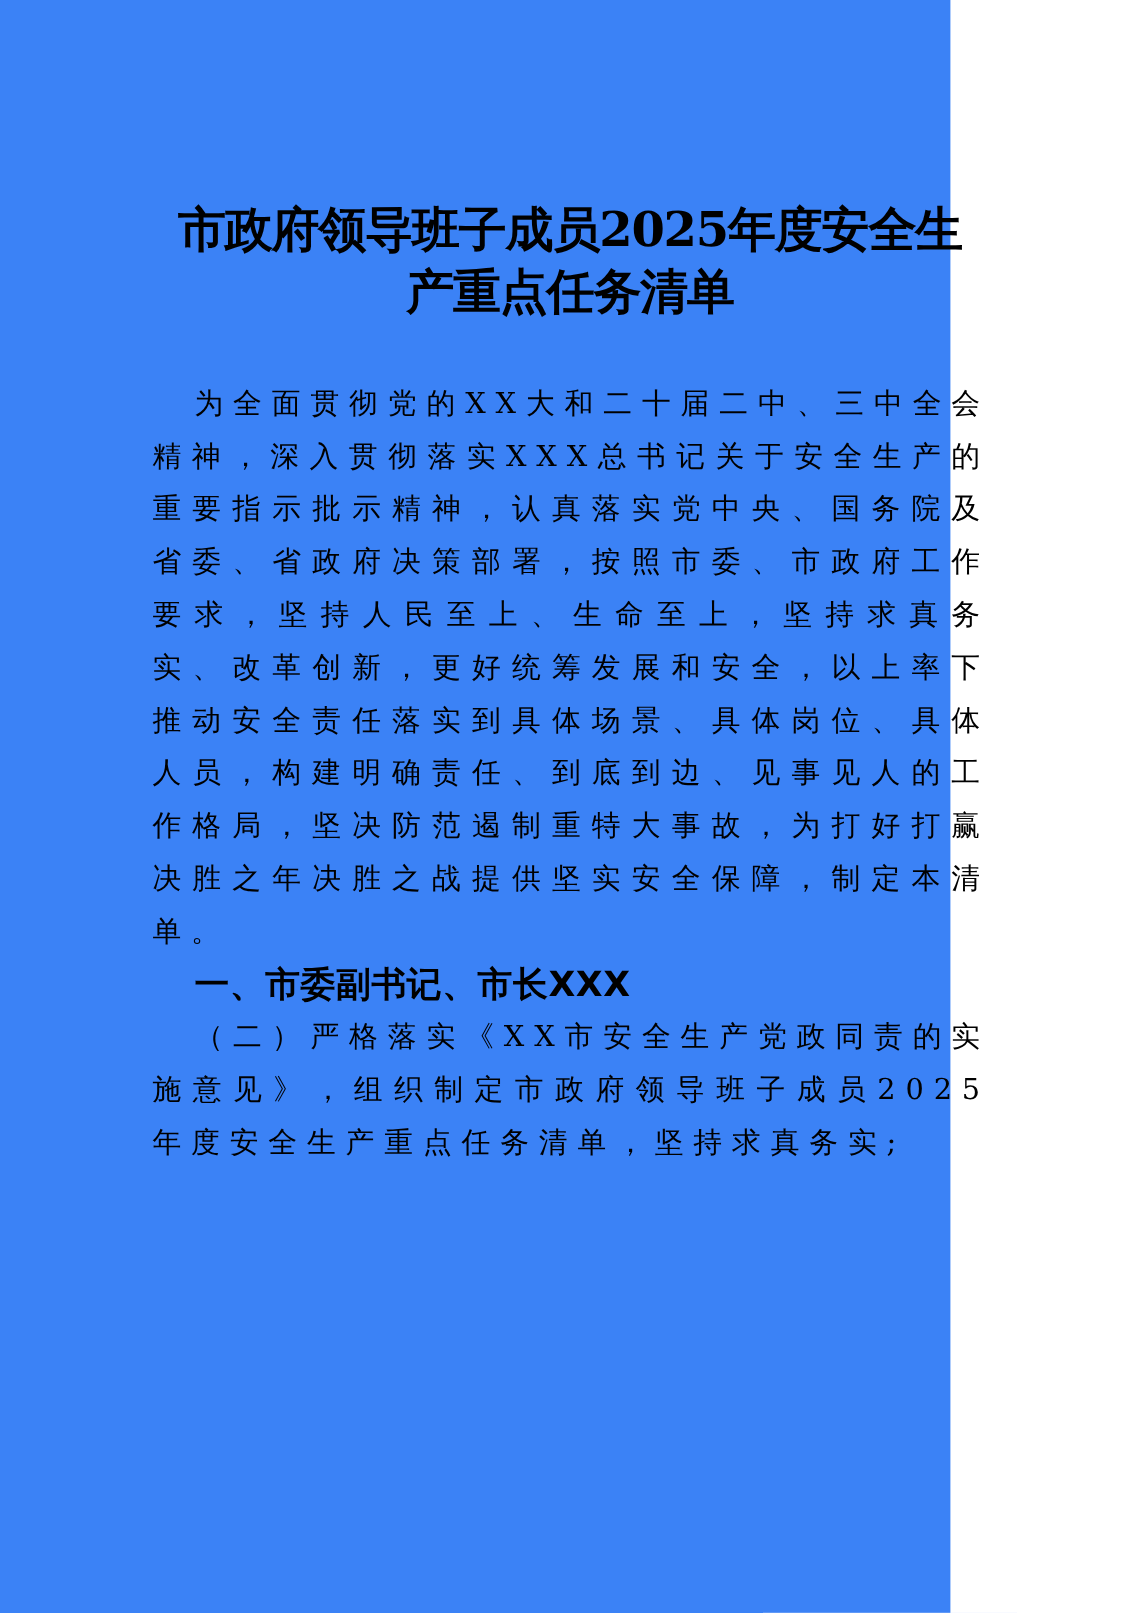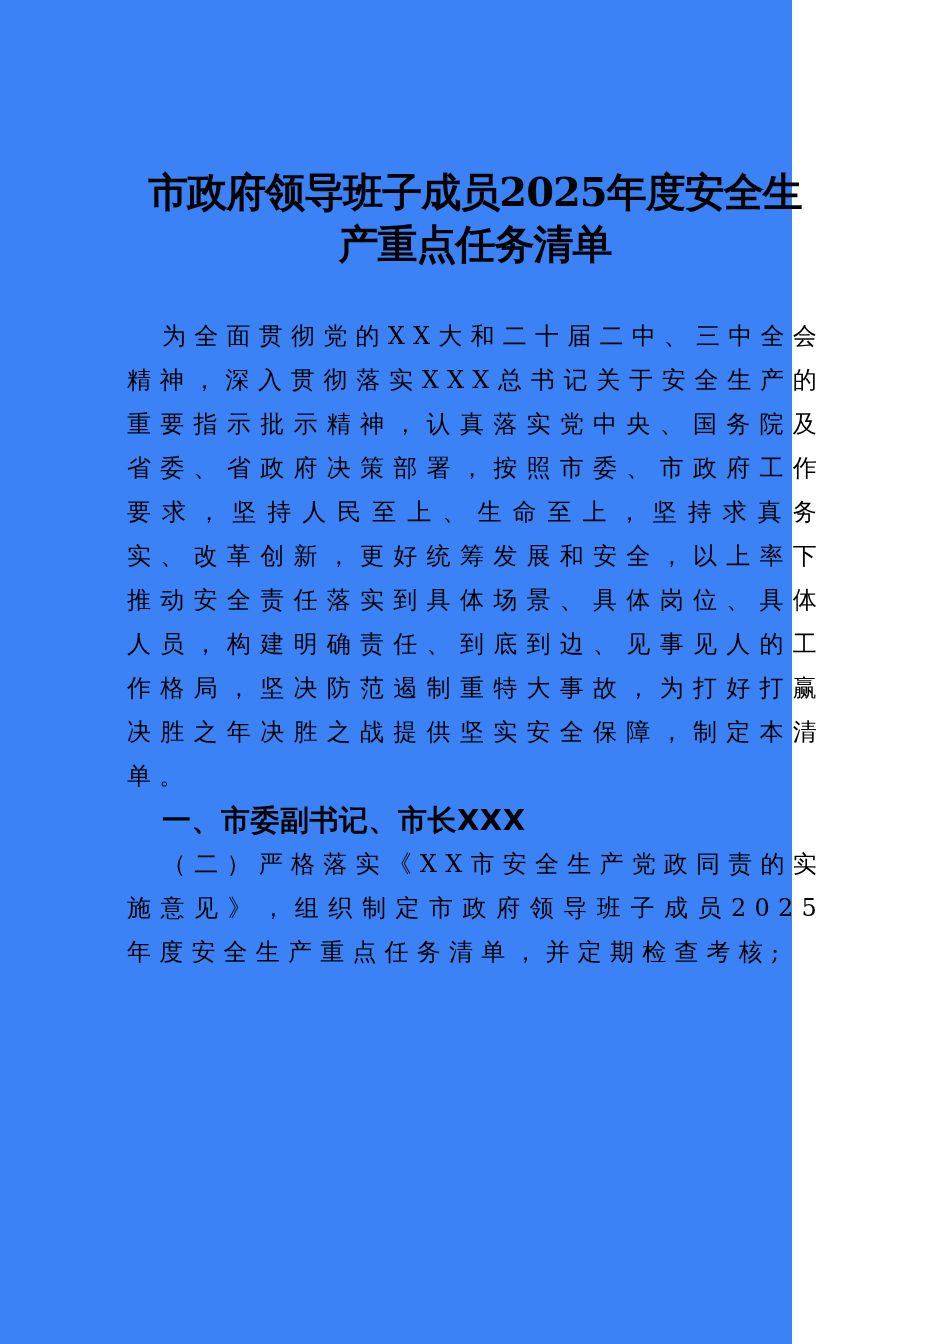--- a/index.html
+++ b/index.html
@@ -73,16 +73,16 @@
   <div class="title">
     <span class="line">市政府领导班子成员2025年度安全生</span>
     <span class="line">产重点任务清单</span>
   </div>
 
   <div class="body">
     <p class="para">为全面贯彻党的XX大和二十届二中、三中全会精神，深入贯彻落实XXX总书记关于安全生产的重要指示批示精神，认真落实党中央、国务院及省委、省政府决策部署，按照市委、市政府工作要求，坚持人民至上、生命至上，坚持求真务实、改革创新，更好统筹发展和安全，以上率下推动安全责任落实到具体场景、具体岗位、具体人员，构建明确责任、到底到边、见事见人的工作格局，坚决防范遏制重特大事故，为打好打赢决胜之年决胜之战提供坚实安全保障，制定本清单。</p>
 
     <p class="heading">一、市委副书记、市长XXX</p>
 
-    <p class="para">（二）严格落实《XX市安全生产党政同责的实施意见》，组织制定市政府领导班子成员2025年度安全生产重点任务清单，并定期检查考核;</p>
+    <p class="para">（二）严格落实《XX市安全生产党政同责的实施意见》，组织制定市政府领导班子成员2025年度安全生产重点任务清单，坚持求真务实;</p>
   </div>
 
 </div>
 
 </body></html>

